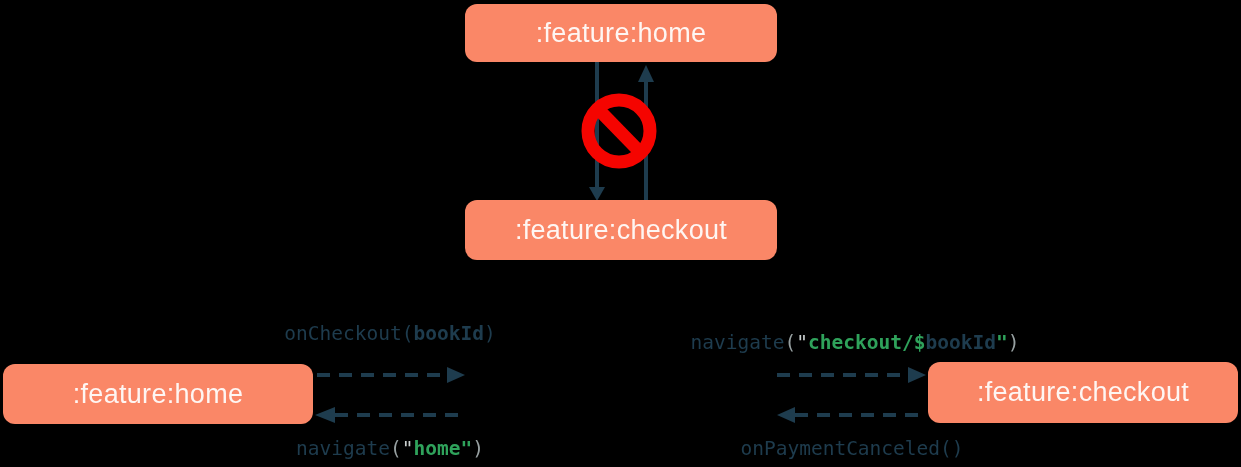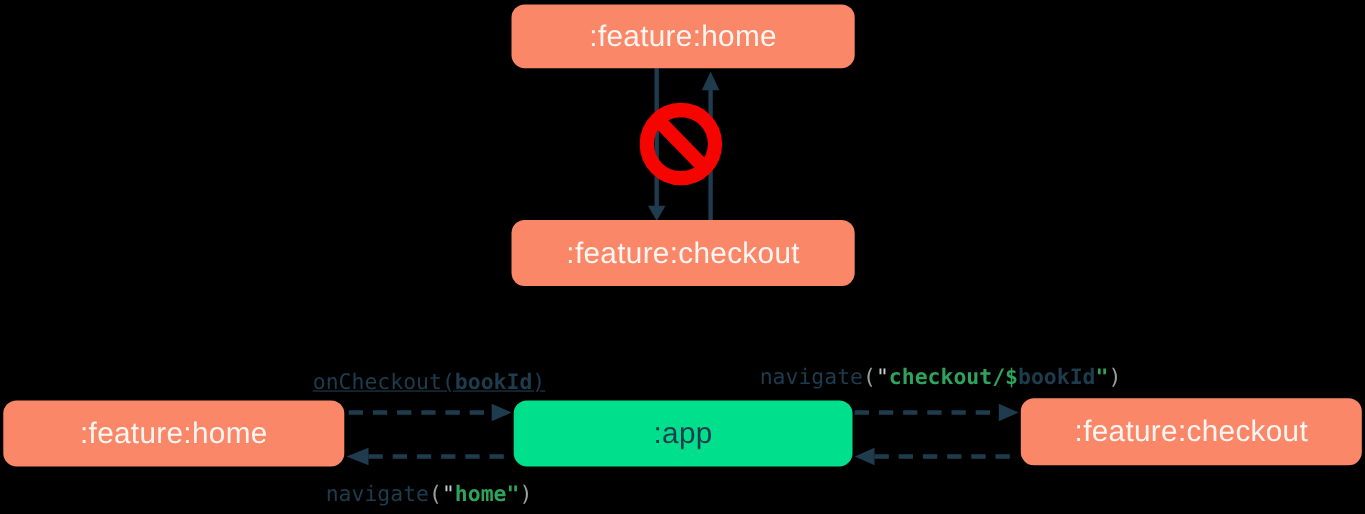--- a/index.html
+++ b/index.html
@@ -91,33 +91,33 @@
   <div class="node feature" style="left:465px; top:4px; width:312px; height:58px;">
     <span>:feature:home</span>
   </div>
   <div class="node feature" style="left:465px; top:200px; width:312px; height:60px;">
     <span>:feature:checkout</span>
   </div>
 
   <div class="node feature" style="left:3px; top:364px; width:310px; height:60px;">
     <span>:feature:home</span>
   </div>
-  <div class="node app" style="left:467px; top:364px; width:308px; height:60px;">
-    <span>:app</span>
-  </div>
   <div class="node feature" style="left:928px; top:362px; width:310px; height:61px;">
     <span>:feature:checkout</span>
   </div>
 
-  <div class="code-label" style="left:390px; top:336px;text-decoration:underline;">
+  <div class="code-label" style="left:390px; top:322px;">
     <span>onCheckout(</span><span class="tk-navy-bold">bookId</span><span>)</span>
   </div>
 
   <div class="code-label" style="left:855px; top:331px;">
     <span class="tk-bold">navigate</span><span class="tk-gray">(</span><span class="tk-lightgray">"</span><span class="tk-green">checkout/</span><span class="tk-green">$</span><span class="tk-navy-bold">bookId</span><span class="tk-green">"</span><span class="tk-gray">)</span>
   </div>
 
   <div class="code-label" style="left:390px; top:437px;">
     <span class="tk-bold">navigate</span><span class="tk-gray">(</span><span class="tk-lightgray">"</span><span class="tk-green">home</span><span class="tk-green">"</span><span class="tk-gray">)</span>
   </div>
 
+  <div class="code-label" style="left:852px; top:437px;">
+    <span>onPaymentCanceled()</span>
+  </div>
 
 </div>
 
 </body></html>

